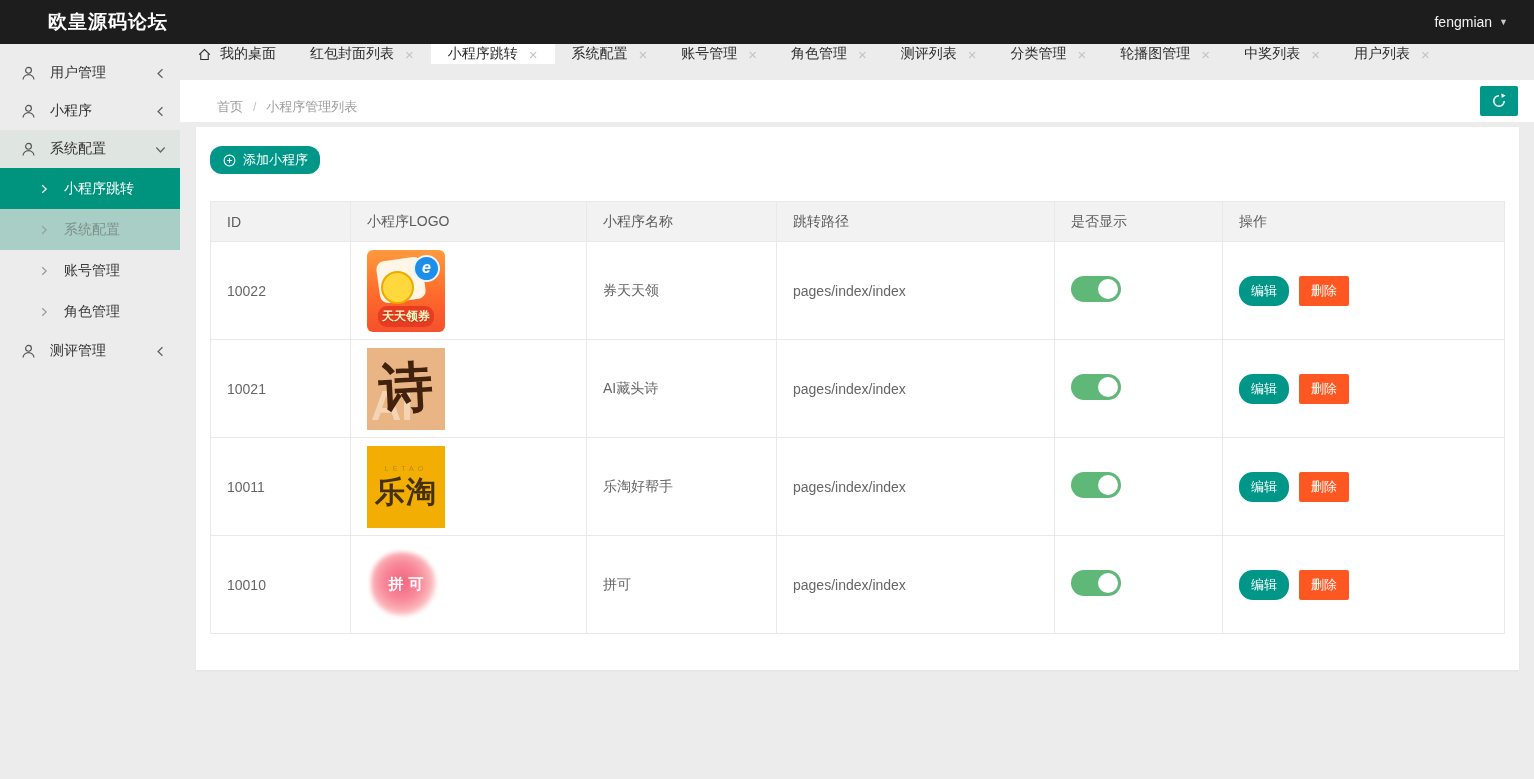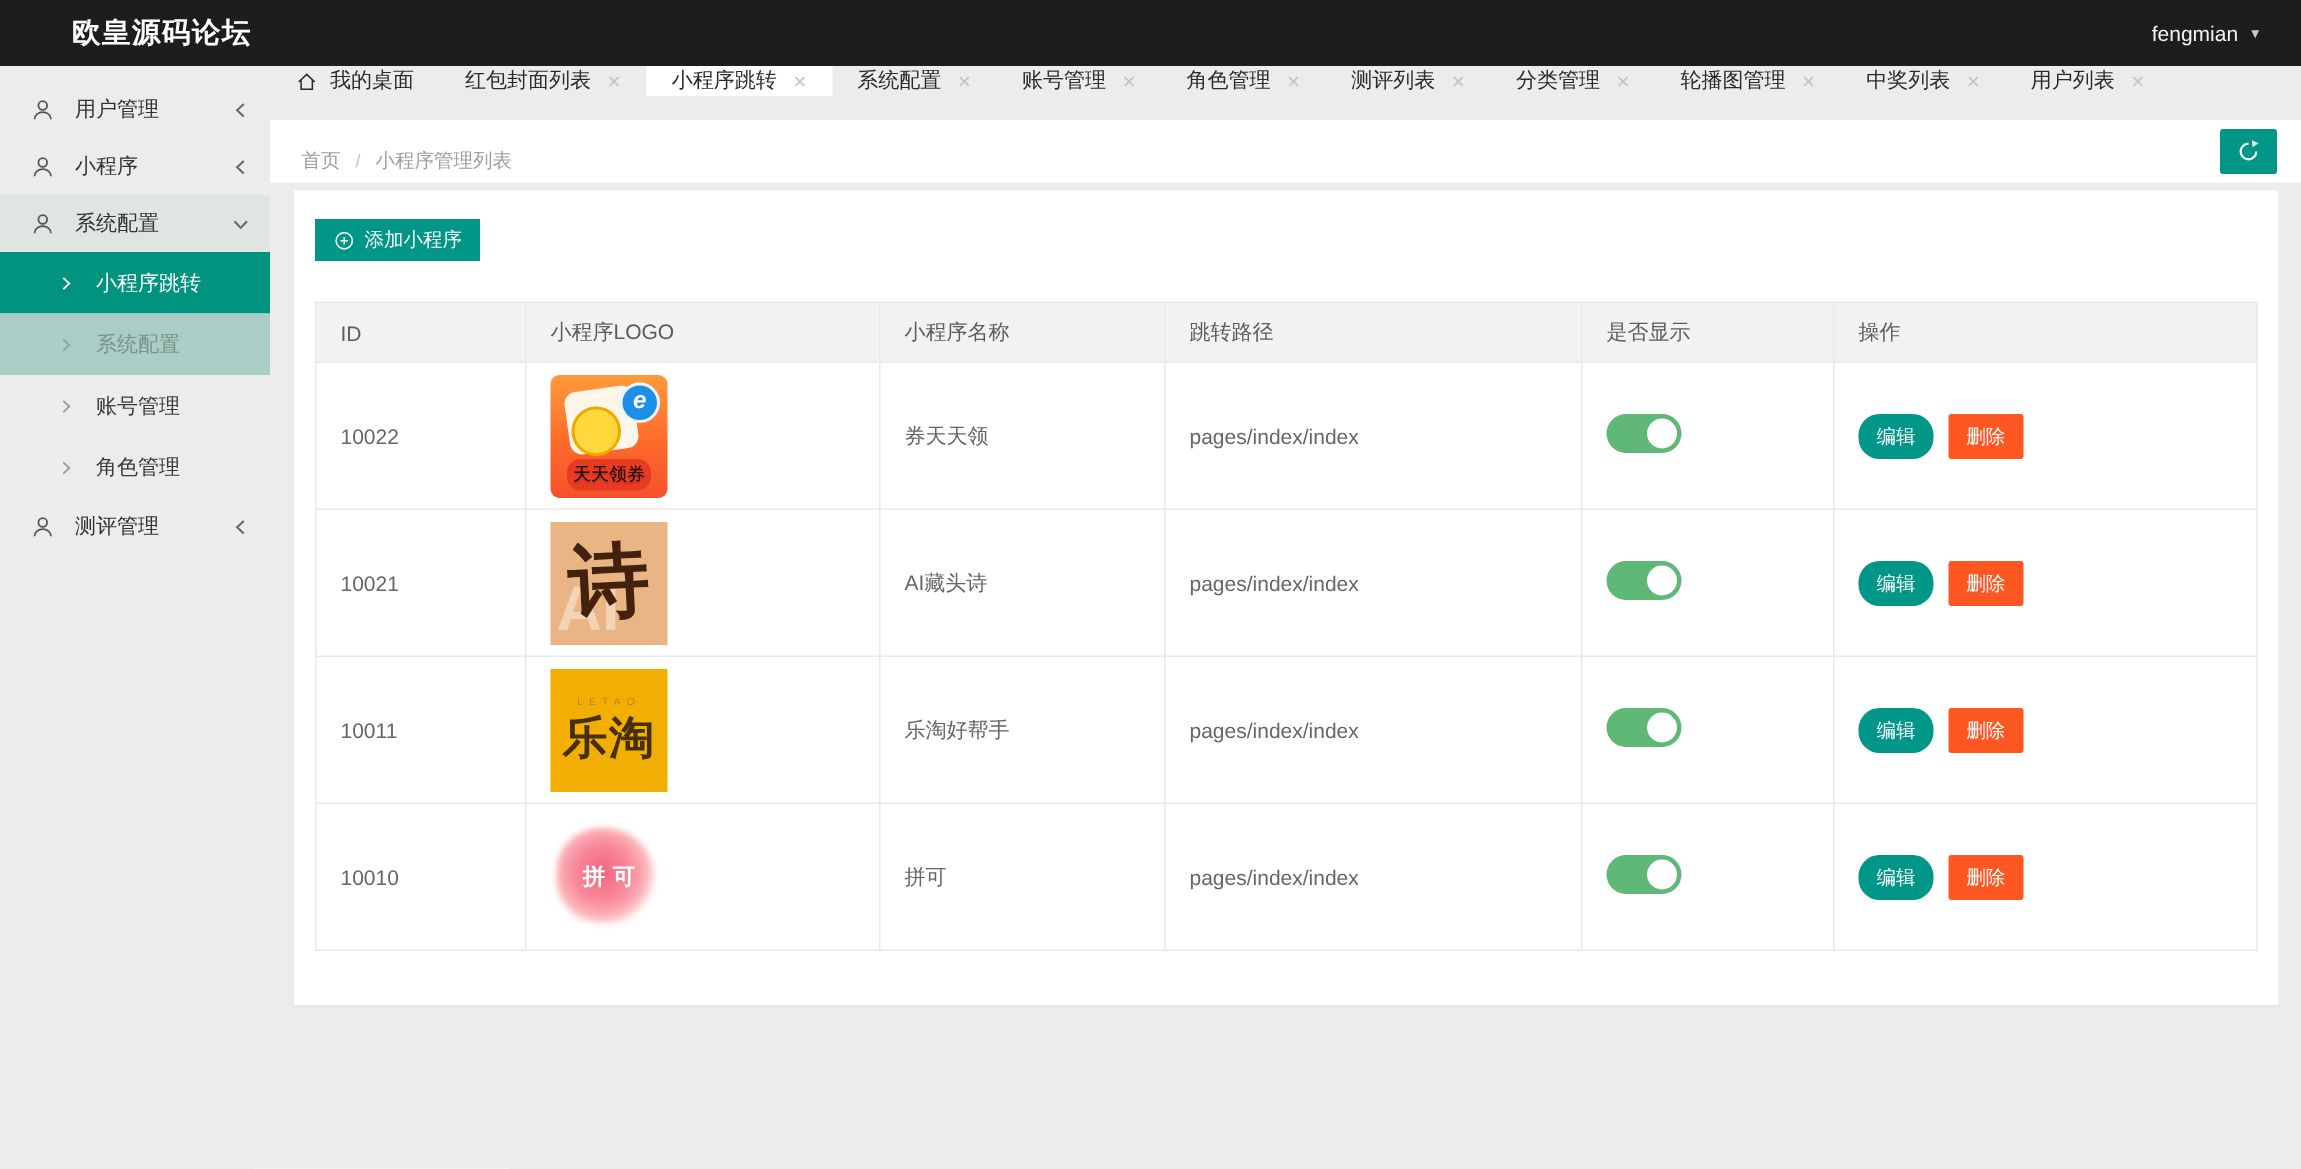--- a/index.html
+++ b/index.html
@@ -54,37 +54,37 @@
     display:flex; align-items:center; padding:0 17px; font-size:14px;
     color:#2b2b2b; cursor:pointer; white-space:nowrap;
   }
   .tab.active { background:#ffffff; }
   .tab .home { display:flex; margin-right:8px; }
   .tab .tab-close { margin-left:11px; color:#c3c3c3; font-size:15px; line-height:1; }
 
   
   .crumbbar {
     position:absolute; left:180px; top:80px; right:0; height:53px;
-    background:#fff; display:flex; align-items:center; padding-left:21px;
+    background:#fff; display:flex; align-items:center; padding-left:37px;
   }
   .crumbbar .crumb { font-size:13px; color:#9d9d9d; }
   .crumbbar .sep { margin:0 10px; color:#c0c0c0; font-size:12px; }
   .refresh-btn {
     position:absolute; right:16px; top:6px; width:38px; height:30px;
     background:#009688; border:none; border-radius:2px; cursor:pointer;
     display:flex; align-items:center; justify-content:center;
   }
 
   
   .content { position:absolute; left:180px; top:122px; right:0; bottom:0; background:#ececec; padding:5px 15px 0 16px; }
   .card { background:#fff; height:543px; box-shadow:0 1px 2px rgba(0,0,0,.04); }
 
   .add-btn {
     margin:19px 0 0 14px; background:#009688; color:#fff; border:none;
-    border-radius:0; font-size:13px; height:28px; padding:0 12px;
+    border-radius:12px; font-size:13px; height:28px; padding:0 12px;
     display:inline-flex; align-items:center; gap:6px; cursor:pointer;
   }
 
   table.grid { border-collapse:collapse; margin:27px 14px 0 14px; width:calc(100% - 28px); table-layout:fixed; }
   .grid th, .grid td { border:1px solid #e9e9e9; text-align:left; padding-left:16px; font-weight:normal; }
   .grid th { height:40px; background:#f2f2f2; color:#5c5c5c; font-size:14px; }
   .grid td { height:98px; color:#666; font-size:14px; vertical-align:middle; }
 
   
   .toggle { width:50px; height:26px; border-radius:13px; background:#5FB878; position:relative; cursor:pointer; display:inline-block; }
@@ -94,21 +94,21 @@
   .btn { border:none; color:#fff; font-size:13px; height:30px; padding:0 12px; border-radius:2px; cursor:pointer; }
   .btn.edit { background:#009688;border-radius:14px; }
   .btn.del { background:#FF5722; margin-left:6px; }
 
   
   .logo { width:78px; height:82px; position:relative; display:flex; align-items:center; justify-content:center; overflow:hidden; }
 
   .logo.coupon { background:linear-gradient(180deg,#ff9a3c,#ff6a2b 55%,#f4512c); border-radius:6px; }
   .logo.coupon::before { content:""; position:absolute; top:9px; left:11px; width:46px; height:42px; background:#fff6e8; border-radius:8px; transform:rotate(-8deg); }
   .logo.coupon::after { content:""; position:absolute; top:21px; left:14px; width:29px; height:29px; background:#ffd83e; border-radius:50%; border:2px solid #f0a800; }
-  .logo.coupon .logo-main { position:absolute; bottom:5px; left:50%; transform:translateX(-50%); background:#e83c22; color:#000000; font-size:12px; font-weight:normal; white-space:nowrap; padding:2px 4px; border-radius:9px; z-index:2; text-shadow:0 1px 1px rgba(120,20,0,.4); }
+  .logo.coupon .logo-main { position:absolute; bottom:5px; left:50%; transform:translateX(-50%); background:#e83c22; color:#fef9c3; font-size:12px; font-weight:bold; white-space:nowrap; padding:2px 4px; border-radius:9px; z-index:2; text-shadow:0 1px 1px rgba(120,20,0,.4); }
   .logo.coupon .logo-badge { position:absolute; top:5px; right:5px; width:27px; height:27px; border-radius:50%; background:#1d8fe8; border:2px solid #e8f4ff; color:#fff; font-weight:bold; font-size:16px; font-style:italic; display:flex; align-items:center; justify-content:center; z-index:3; }
 
   .logo.poem { background:#e9b584; }
   .logo.poem .logo-sub { position:absolute; left:4px; bottom:0; font-size:42px; font-weight:bold; color:rgba(255,244,230,.5); }
   .logo.poem .logo-main { position:relative; font-family:"Liberation Serif", serif; font-size:54px; font-weight:bold; color:#42220c; transform:rotate(-3deg); }
 
   .logo.letao { background:#f3ae03; flex-direction:column; }
   .logo.letao .logo-main { font-size:30px; font-weight:800; color:#443004; letter-spacing:1px; }
   .logo.letao .logo-sub { font-size:7px; color:#bf8a14; letter-spacing:4px; margin-top:5px; }
 

